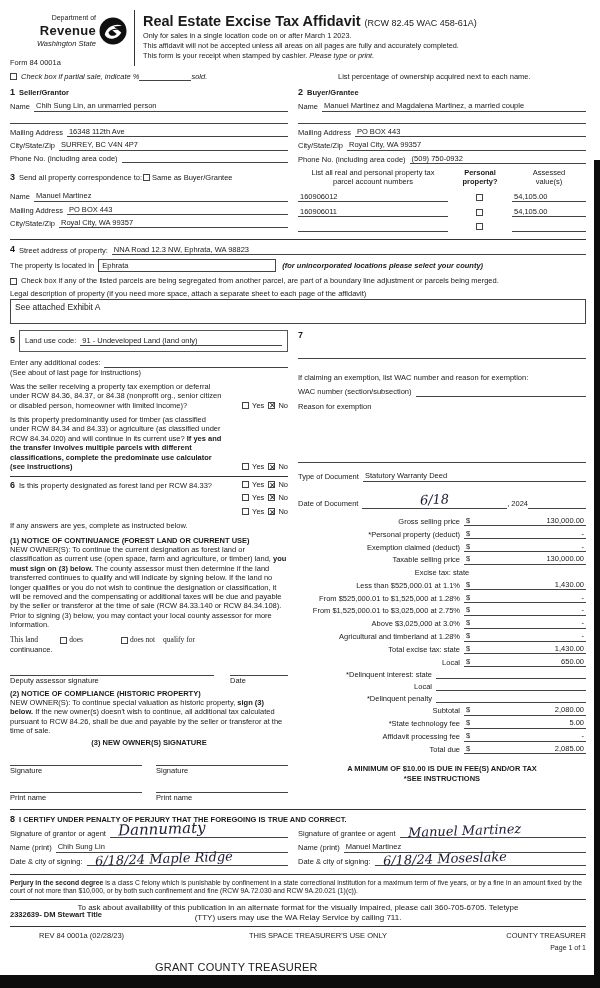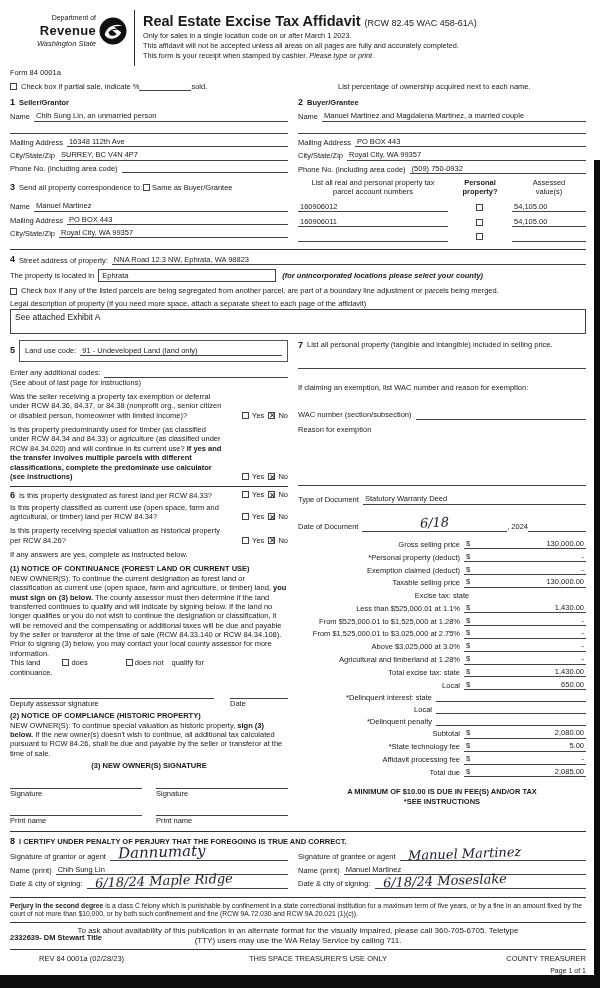--- a/index.html
+++ b/index.html
@@ -14,21 +14,21 @@
   .scan-bottom { position:absolute; left:0; right:0; bottom:0; height:13px; background:#0d0d0d; }
 
   
   .hdr { display:flex; align-items:flex-start; margin-bottom:4px; }
   .logo-block { width:118px; padding-top:8px; }
   .logo-row { display:flex; align-items:center; }
   .logo-txt { text-align:right; flex:1; }
   .dept-of { font-size:7px; }
   .rev { font-size:13px; font-weight:bold; letter-spacing:0.3px; }
   .wa { font-size:7.5px; font-style:italic; }
-  .formno { font-size:7.5px; margin-top:20px; }
+  .formno { font-size:7.5px; margin-top:10px; }
   .logo-mark { width:30px; height:30px; margin-left:2px; flex:none; }
   .hdr-div { border-left:1.5px solid #333; height:56px; margin:4px 8px 0 6px; }
   .title-block { padding-top:6px; flex:1; }
   .title-line { display:flex; align-items:baseline; gap:4px; }
   .title { font-size:14.5px; font-weight:bold; }
   .title-ref { font-size:9px; }
   .sub { font-size:7.3px; margin-top:1px; }
   .sub i { font-style:italic; }
 
   
@@ -118,21 +118,21 @@
         <span class="title">Real Estate Excise Tax Affidavit</span>
         <span class="title-ref">(RCW 82.45 WAC 458-61A)</span>
       </div>
       <div class="sub">Only for sales in a single location code on or after March 1 2023.</div>
       <div class="sub">This affidavit will not be accepted unless all areas on all pages are fully and accurately completed.</div>
       <div class="sub"><span>This form is your receipt when stamped by cashier. </span><i>Please type or print.</i></div>
     </div>
   </div>
 
   <div style="display:flex; margin:4px 0 2px 0;">
-    <div style="width:288px; display:flex; align-items:center;">
+    <div style="width:288px; display:flex; align-items:center;font-style:italic;">
       <span class="cb"></span>
       <span style="padding-left:2px;">Check box if partial sale, indicate %</span>
       <span class="fill" style="max-width:52px;"></span>
       <span>sold.</span>
     </div>
     <div style="margin-left:40px;">List percentage of ownership acquired next to each name.</div>
   </div>
 
   <div class="two-col">
     <div class="col-l">
@@ -272,35 +272,33 @@
         <div class="yn"><span class="cb"></span><span>Yes</span>&nbsp;<span class="cb checked"></span><span>No</span></div>
       </div>
 
       <div class="hline" style="margin:5px 0 3px 0;"></div>
 
       <div class="qrow" style="margin-top:0;">
         <div class="qtext"><span class="secnum">6</span><span>Is this property designated as forest land per RCW 84.33?</span></div>
         <div class="yn" style="align-self:flex-start;"><span class="cb"></span><span>Yes</span>&nbsp;<span class="cb checked"></span><span>No</span></div>
       </div>
       <div class="qrow" style="margin-top:1px;">
-        <div class="qtext">Is this property classified as current use (open space, farm and agricultural, or timber) land per RCW 84.34?</div>
         <div class="yn"><span class="cb"></span><span>Yes</span>&nbsp;<span class="cb checked"></span><span>No</span></div>
       </div>
       <div class="qrow">
-        <div class="qtext">Is this property receiving special valuation as historical property per RCW 84.26?</div>
         <div class="yn"><span class="cb"></span><span>Yes</span>&nbsp;<span class="cb checked"></span><span>No</span></div>
       </div>
       <div style="margin-top:5px;">If any answers are yes, complete as instructed below.</div>
 
       <div class="notice">
         <div class="b">(1) NOTICE OF CONTINUANCE (FOREST LAND OR CURRENT USE)</div>
         <div><span>NEW OWNER(S): To continue the current designation as forest land or classification as current use (open space, farm and agriculture, or timber) land, </span><span class="b">you must sign on (3) below.</span><span> The county assessor must then determine if the land transferred continues to qualify and will indicate by signing below. If the land no longer qualifies or you do not wish to continue the designation or classification, it will be removed and the compensating or additional taxes will be due and payable by the seller or transferor at the time of sale (RCW 84.33.140 or RCW 84.34.108). Prior to signing (3) below, you may contact your local county assessor for more information.</span></div>
       </div>
 
-      <div style="display:flex; align-items:center;">
+      <div style="display:flex; margin-top:6px; align-items:center;font-family:Liberation Serif, serif;">
         <span>This land</span>
         <span class="cb" style="margin-left:22px;"></span>
           <span>does</span>
         <span class="cb" style="margin-left:38px;"></span>
           <span>does not</span>
         <span style="margin-left:8px;">qualify for</span>
       </div>
       <div>continuance.</div>
 
       <div style="display:flex; gap:16px; margin-top:12px;">
@@ -332,26 +330,25 @@
           <div>Signature</div>
           <div class="sigline" style="margin-top:8px;"></div>
           <div>Print name</div>
         </div>
       </div>
     </div>
 
     <div class="col-r">
       <div style="display:flex;">
         <span class="secnum">7</span>
-        <span>List all personal property (tangible and intangible) included in selling price.</span>
       </div>
       <div class="sigline" style="margin-top:8px;"></div>
 
       <div style="margin-top:14px;">If claiming an exemption, list WAC number and reason for exemption:</div>
-      <div class="frow" style="margin-top:18px;justify-content:center;">
+      <div class="frow" style="margin-top:5px;justify-content:center;">
           <span class="flabel">WAC number (section/subsection)</span>
           <span class="fill"></span>
         </div>
       <div style="margin-top:5px;">Reason for exemption</div>
 
       <div class="sigline" style="margin-top:42px;"></div>
 
       <div class="frow" style="margin-top:8px;">
           <span class="flabel">Type of Document</span>
           <span class="fill">Statutory Warranty Deed</span>

